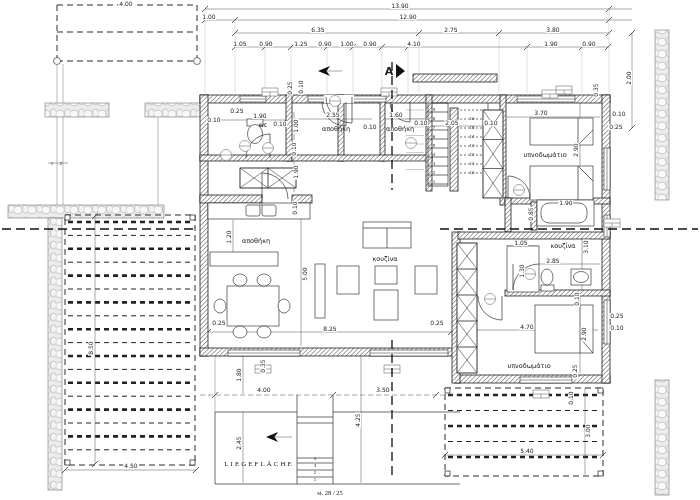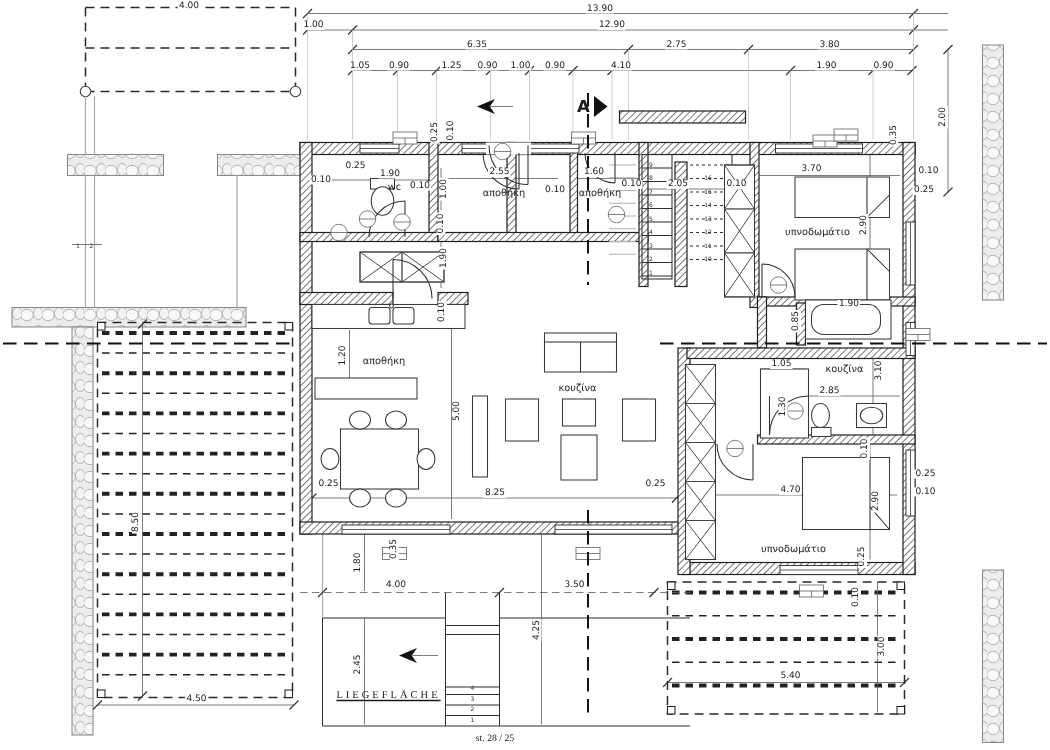--- a/index.html
+++ b/index.html
@@ -5,21 +5,21 @@
   html,body{margin:0;padding:0;background:#fff;}
   .canvas{position:relative;width:700px;height:500px;background:#fff;
           font-family:"DejaVu Sans",sans-serif;overflow:hidden;}
   svg{position:absolute;left:0;top:0;}
   #labels{position:absolute;left:0;top:0;width:700px;height:500px;pointer-events:none;}
   #labels div{position:absolute;transform:translate(-50%,-50%);font-size:6px;color:#1b1b1b;
               background:#fff;padding:0 1px;line-height:1;white-space:nowrap;}
   #labels div.rot{transform:translate(-50%,-50%) rotate(-90deg);}
   #labels div.room{font-size:6.5px;background:transparent;color:#222;}
   #labels div.big{font-size:11px;font-weight:bold;background:transparent;}
-  #labels div.lieg{font-family:"Liberation Serif",serif;font-size:7px;letter-spacing:2px;background:transparent;text-decoration:underline;}
+  #labels div.lieg{font-family:"Liberation Serif",serif;font-size:7px;letter-spacing:2px;background:transparent;}
   #labels div.st{font-family:"Liberation Serif",serif;font-size:6.5px;background:transparent;}
   #labels div.tiny{font-size:4px;padding:0;background:transparent;color:#333;}
   .w{fill:url(#hatch);stroke:#1f1f1f;stroke-width:.8;}
   .ln{stroke:#2f2f2f;stroke-width:.7;fill:none;}
   .furn{fill:#fff;stroke:#3a3a3a;stroke-width:.7;}
   .dim{stroke:#606060;stroke-width:.55;fill:none;}
   .ext{stroke:#bdbdbd;stroke-width:.5;}
   .gray{stroke:#a9a9a9;stroke-width:.8;fill:none;}
   .dash{stroke:#2a2a2a;stroke-width:1;stroke-dasharray:6 4;fill:none;}
   .dashbold{stroke:#101010;stroke-width:1.3;stroke-dasharray:9 5;fill:none;}

